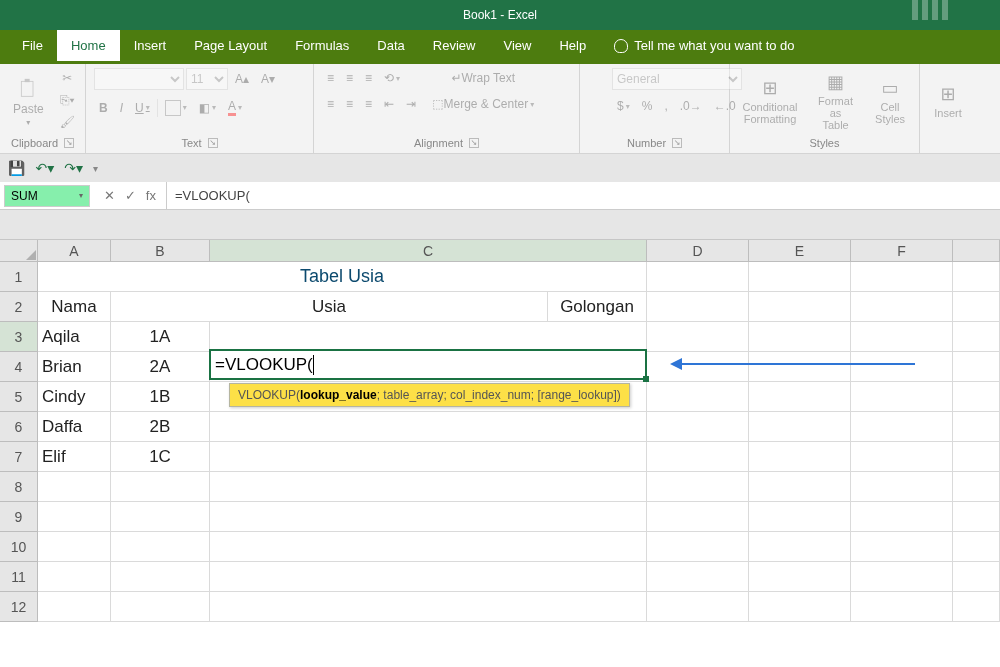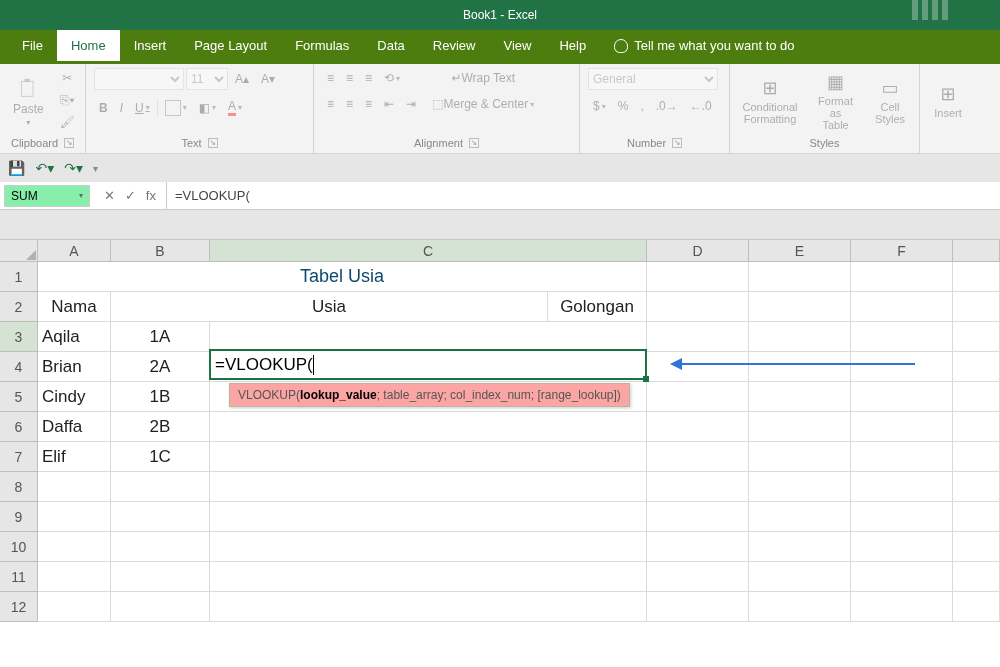--- a/index.html
+++ b/index.html
@@ -55,21 +55,21 @@
   .rowhead.active { background:#d5e3d5; }
 
   .merged-title { width: calc(73px + 99px + 437px); height:30px; border-right:1px solid #dadada; border-bottom:1px solid #dadada; display:flex; align-items:center; justify-content:center; font-size:18px; color:#0c4a6e;}
   .center{justify-content:center;}
 
   .active-cell { position:absolute; border:2px solid #1a7243; background:#fff; pointer-events:none; display:flex; align-items:center; padding:0 4px; font-size:17px;}
   .cursor-line { width:1px; height:20px; background:#000; animation: blink 1s infinite;}
   @keyframes blink { 50% {opacity:0;} }
   .fill-handle { width:6px; height:6px; background:#1a7243; position:absolute; right:-4px; bottom:-4px;}
 
-  .tooltip { position:absolute; background:#fca5a5; border:1px solid #b5b5a0; padding:4px 8px; font-size:12px; color:#555; box-shadow:1px 1px 3px rgba(0,0,0,0.2);}
+  .tooltip { position:absolute; background:#fde047; border:1px solid #b5b5a0; padding:4px 8px; font-size:12px; color:#555; box-shadow:1px 1px 3px rgba(0,0,0,0.2);}
   .tooltip b { color:#000; }
 
   .arrow { position:absolute; height:2px; background:#2e75d6;}
   .arrow::before { content:""; position:absolute; left:-10px; top:-5px; border-right:12px solid #2e75d6; border-top:6px solid transparent; border-bottom:6px solid transparent;}
 </style>
 </head>
 <body>
 
 <div class="titlebar">
   <span class="titlebar-text">Book1 - Excel</span>
@@ -166,21 +166,21 @@
         <span class="rbtn drop">⬚ <span>Merge &amp; Center</span></span>
       </div>
     </div>
     <div class="ribbon-group-label">
         <span>Alignment</span>
         <span class="launcher">↘</span>
       </div>
   </div>
 
   <div class="ribbon-group" style="width:150px">
-    <div class="ribbon-content" style="flex-direction:column; gap:6px;">
+    <div class="ribbon-content" style="flex-direction:column; gap:6px;margin-left:24px;">
       <select class="font-box" style="width:130px"><option>General</option></select>
       <div class="rrow">
         <span class="rbtn drop">$</span>
         <span class="rbtn">%</span>
         <span class="rbtn">,</span>
         <span class="rbtn">.0→</span>
         <span class="rbtn">←.0</span>
       </div>
     </div>
     <div class="ribbon-group-label">

